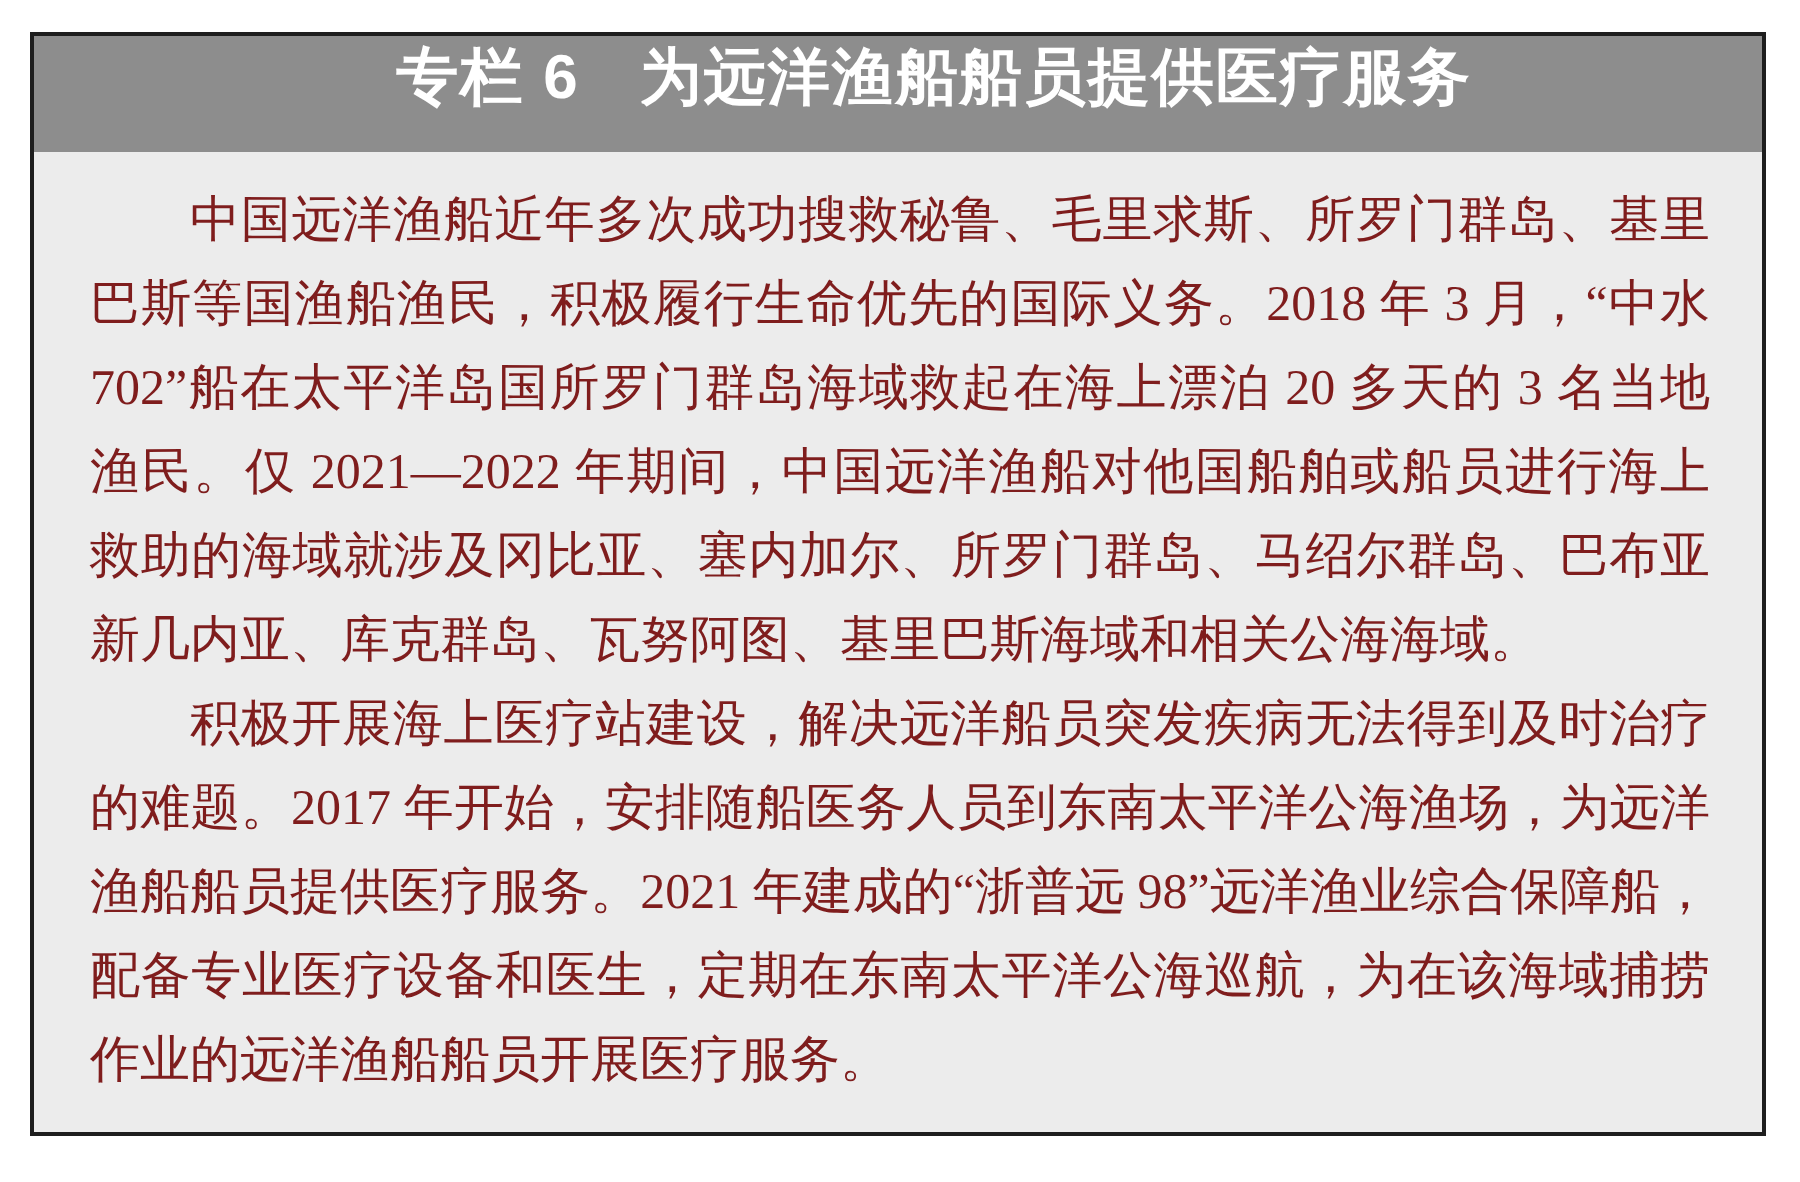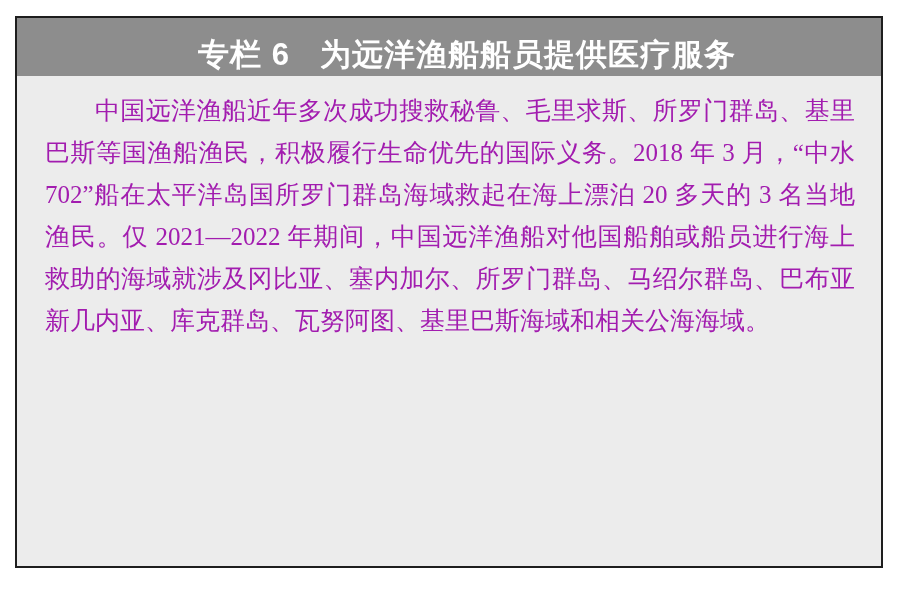--- a/index.html
+++ b/index.html
@@ -21,54 +21,55 @@
     width: 868px;
     height: 552px;
     box-sizing: border-box;
     border: 2px solid #1e1e1e;
     background: #ececec;
   }
   .panel-header {
     height: 58px;
     background: #8d8d8d;
     display: flex;
-    align-items: flex-end;
+    align-items: flex-start;
     justify-content: center;
     color: #ffffff;
     font-family: "Liberation Sans", "DejaVu Sans", sans-serif;
     font-weight: bold;
     font-size: 31px;
     letter-spacing: 1px;
     padding-left: 36px;
   }
   .panel-header .title-label {
     margin-right: 30px;
   }
   .panel-body {
     box-sizing: border-box;
     height: calc(100% - 58px);
     padding: 14px 26px 0 28px;
     background: #ececec;
     font-family: "Liberation Serif", "DejaVu Serif", serif;
     font-size: 25px;
     line-height: 42px;
-    color: #a21caf;
+    color: #7f1d1d;
     text-align: justify;
   }
   .panel-body p {
     margin: 0;
     text-indent: 2em;
   }
 </style>
 </head>
 <body>
 
 <div class="page">
   <div class="panel">
     <div class="panel-header">
       <span class="title-label">专栏 6</span>
       <span class="title-text">为远洋渔船船员提供医疗服务</span>
     </div>
     <div class="panel-body">
       <p>中国远洋渔船近年多次成功搜救秘鲁、毛里求斯、所罗门群岛、基里巴斯等国渔船渔民，积极履行生命优先的国际义务。2018 年 3 月，“中水 702”船在太平洋岛国所罗门群岛海域救起在海上漂泊 20 多天的 3 名当地渔民。仅 2021—2022 年期间，中国远洋渔船对他国船舶或船员进行海上救助的海域就涉及冈比亚、塞内加尔、所罗门群岛、马绍尔群岛、巴布亚新几内亚、库克群岛、瓦努阿图、基里巴斯海域和相关公海海域。</p>
+      <p>积极开展海上医疗站建设，解决远洋船员突发疾病无法得到及时治疗的难题。2017 年开始，安排随船医务人员到东南太平洋公海渔场，为远洋渔船船员提供医疗服务。2021 年建成的“浙普远 98”远洋渔业综合保障船，配备专业医疗设备和医生，定期在东南太平洋公海巡航，为在该海域捕捞作业的远洋渔船船员开展医疗服务。</p>
     </div>
   </div>
 </div>
 
 </body></html>

